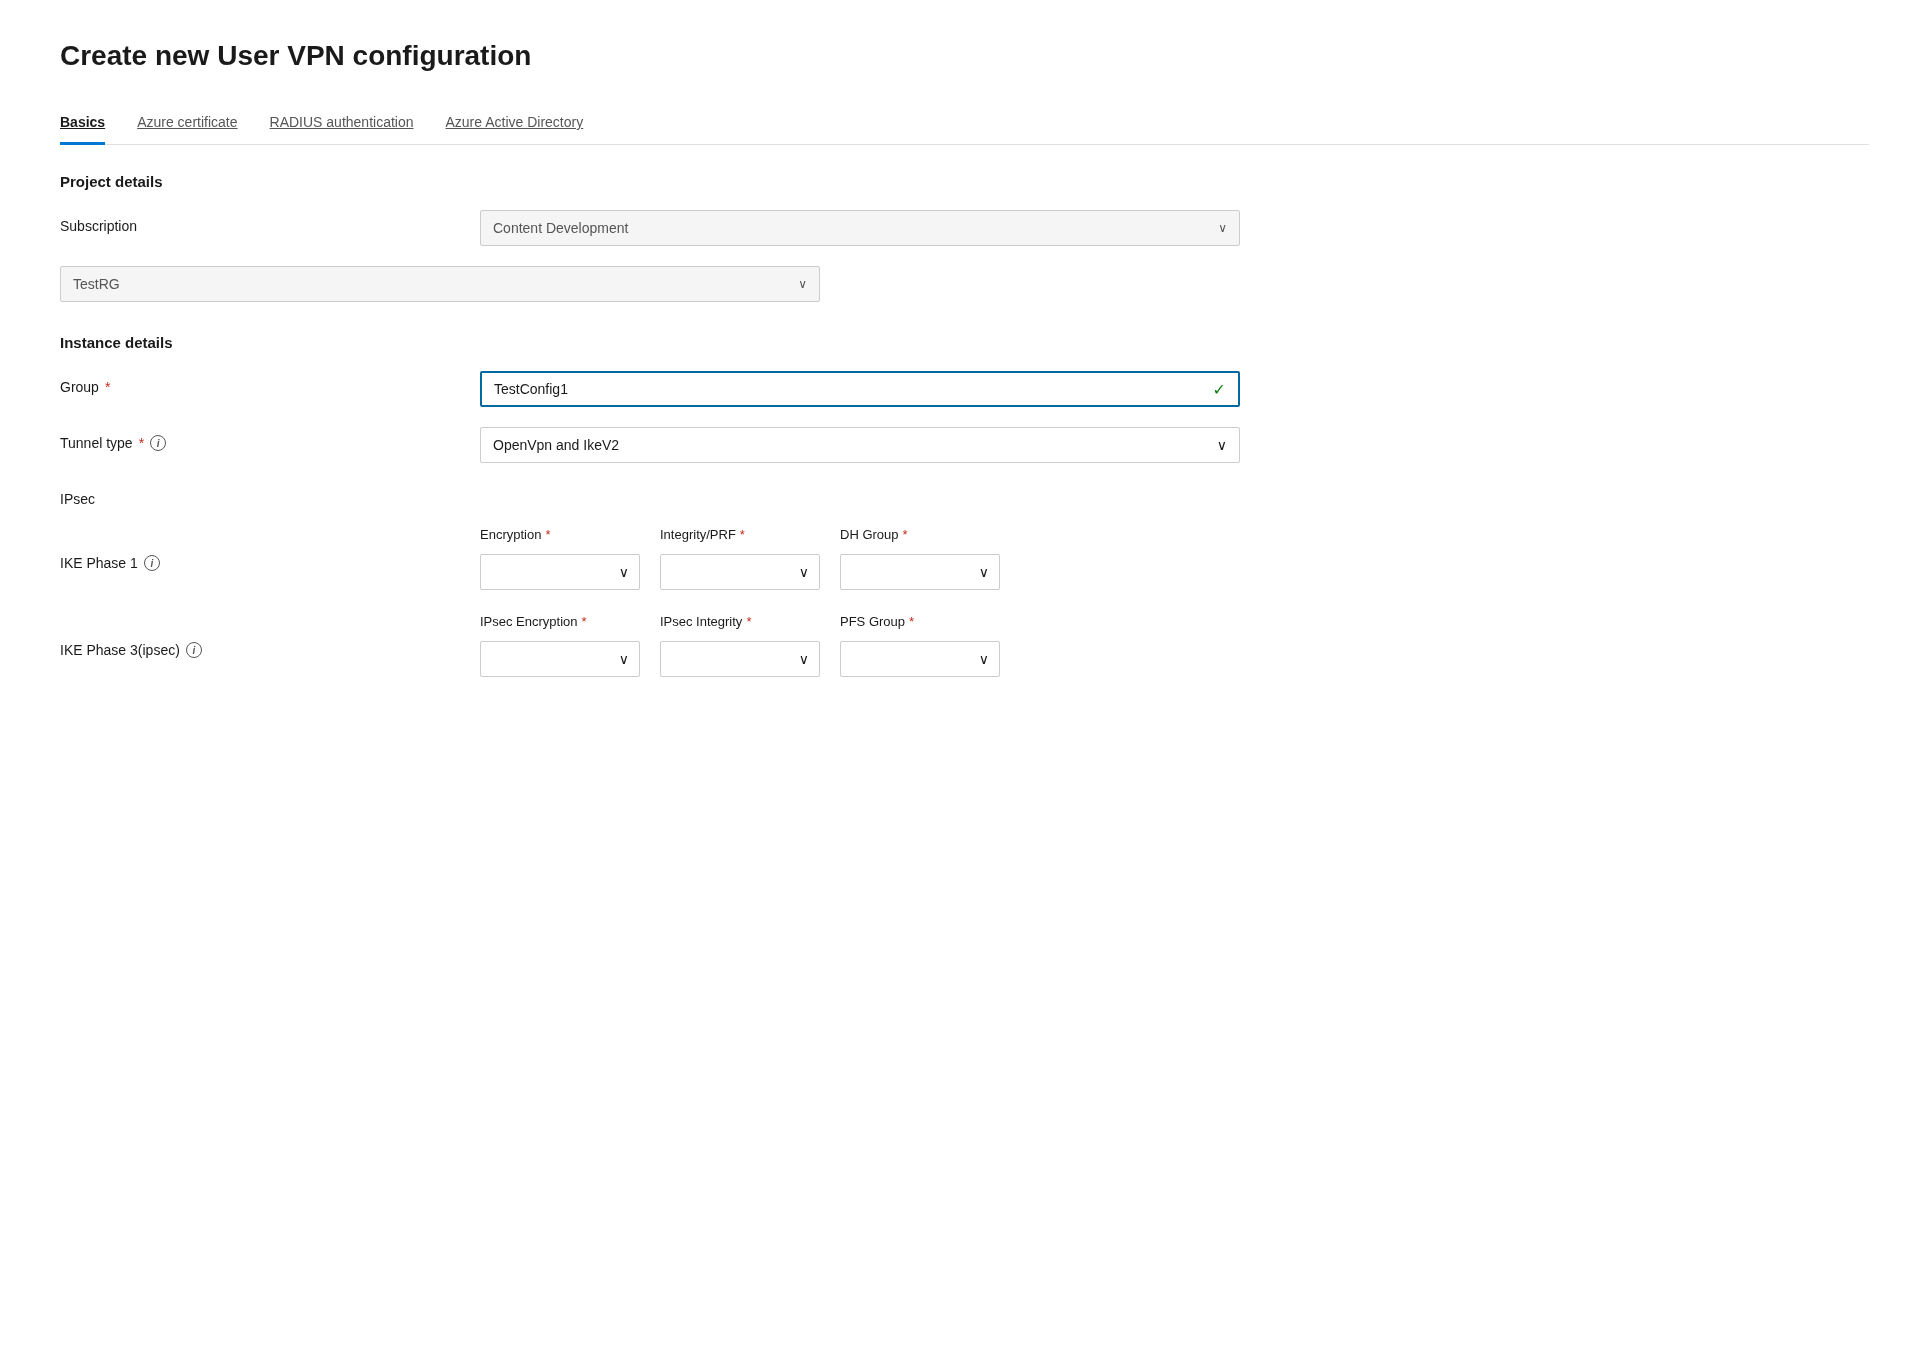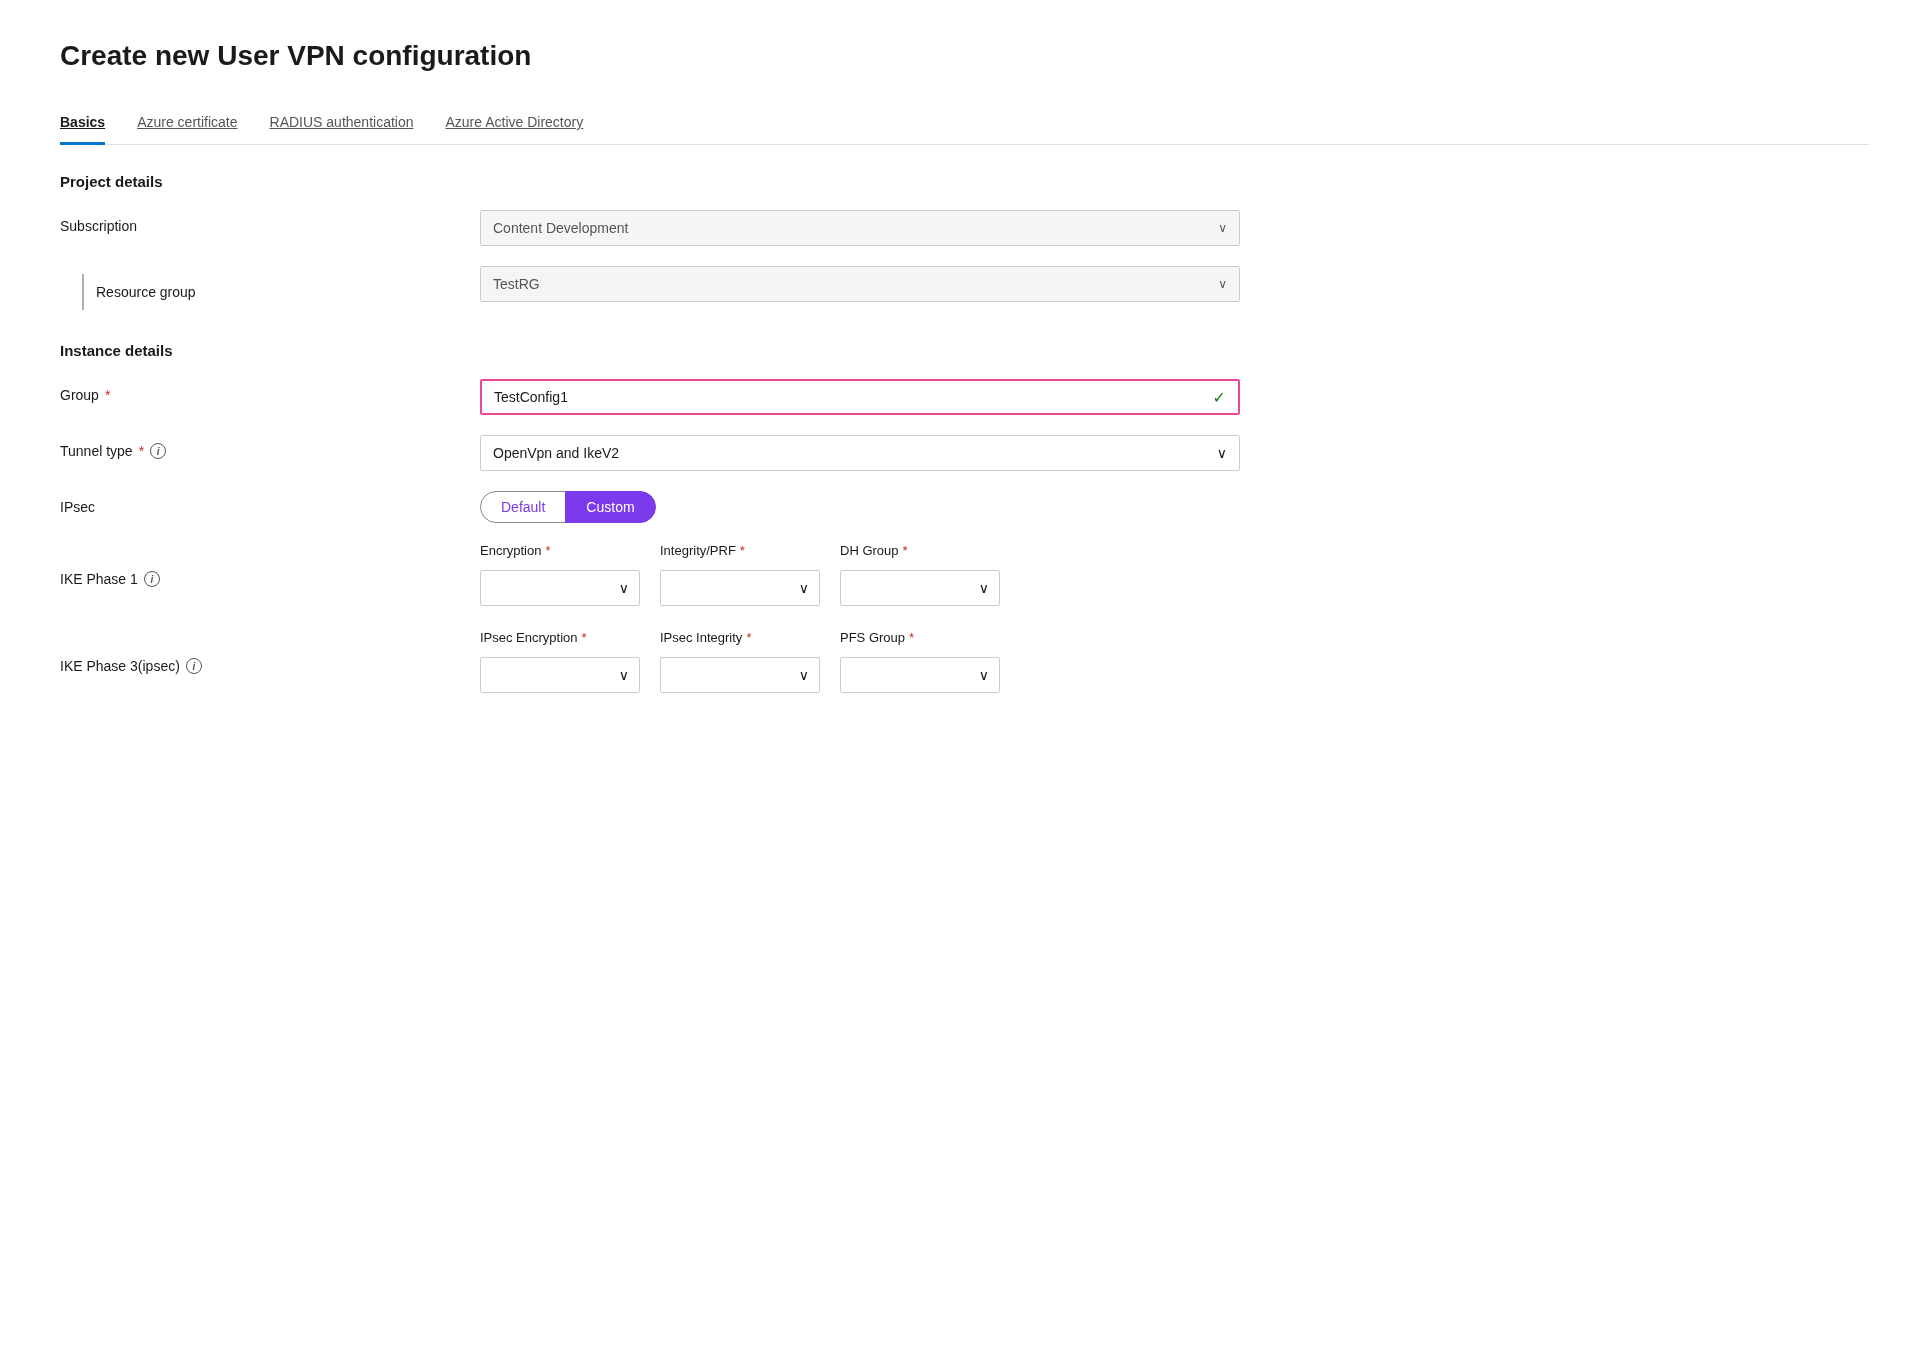--- a/index.html
+++ b/index.html
@@ -99,21 +99,21 @@
     }
 
     .select-box .chevron {
       font-size: 12px;
       color: #555;
     }
 
     .input-box {
       width: 100%;
       height: 36px;
-      border: 2px solid #ec4899;
+      border: 2px solid #0369a1;
       border-radius: 2px;
       background: #ffffff;
       display: flex;
       align-items: center;
       justify-content: space-between;
       padding: 0 12px;
       font-size: 14px;
       color: #1a1a1a;
     }
 
@@ -259,26 +259,20 @@
     <div class="form-label">Subscription</div>
     <div class="form-control">
       <div class="select-box">
         <span>Content Development</span>
         <span class="chevron">∨</span>
       </div>
     </div>
   </div>
 
   <div class="form-row">
-    <div class="form-label">
-      <div style="display:flex; align-items:center;">
-        <div style="width:2px; height:36px; background:#b0b0b0; margin-left:22px; margin-right:12px;"></div>
-        <span>Resource group</span>
-      </div>
-    </div>
     <div class="form-control">
       <div class="select-box">
         <span>TestRG</span>
         <span class="chevron">∨</span>
       </div>
     </div>
   </div>
 </div>
 
 <div class="form-section">
@@ -306,26 +300,20 @@
     <div class="form-control">
       <div class="select-box-white">
         <span>OpenVpn and IkeV2</span>
         <span class="chevron">∨</span>
       </div>
     </div>
   </div>
 
   <div class="form-row">
     <div class="form-label">IPsec</div>
-    <div class="form-control">
-      <div class="toggle-group">
-        <button class="toggle-btn">Default</button>
-        <button class="toggle-btn active">Custom</button>
-      </div>
-    </div>
   </div>
 
   <div class="ike-row">
     <div class="ike-label">
       <span>IKE Phase 1</span>
       <span class="info-icon">i</span>
     </div>
     <div class="ike-fields">
 
       <div class="ike-field-group">

